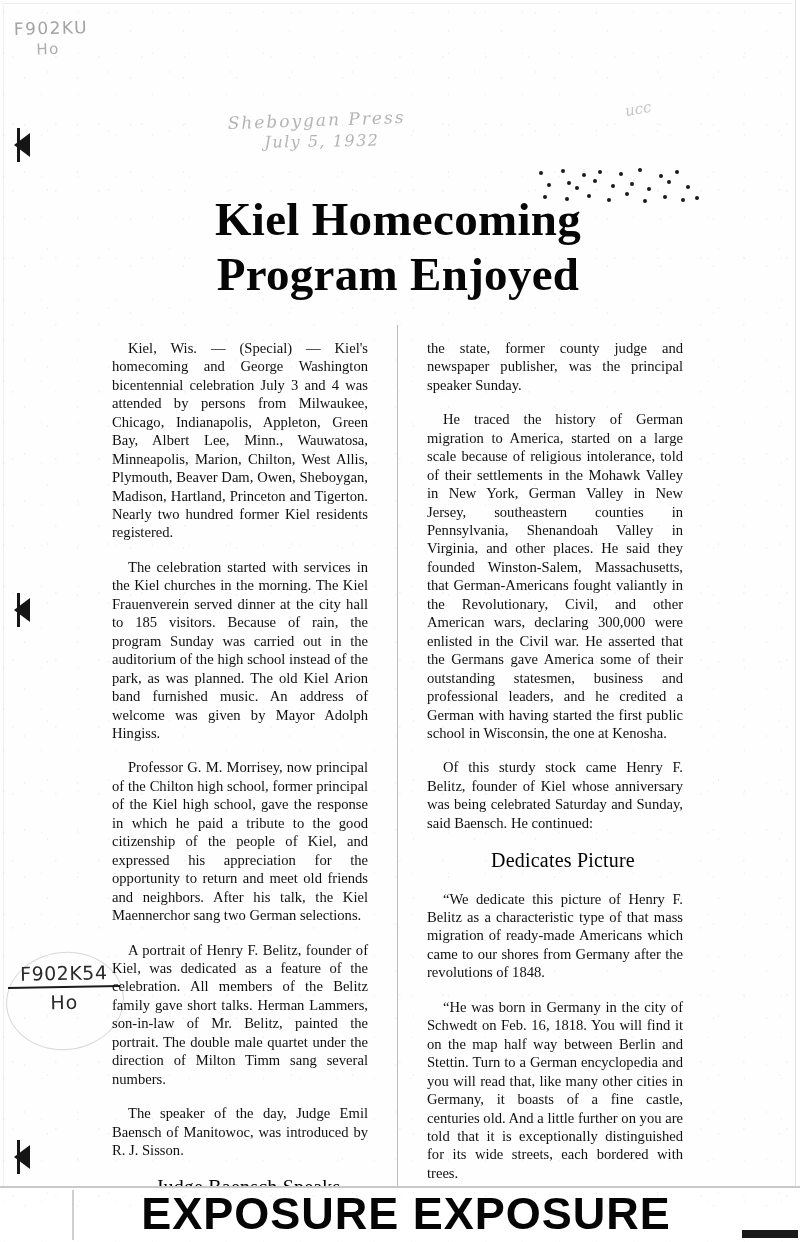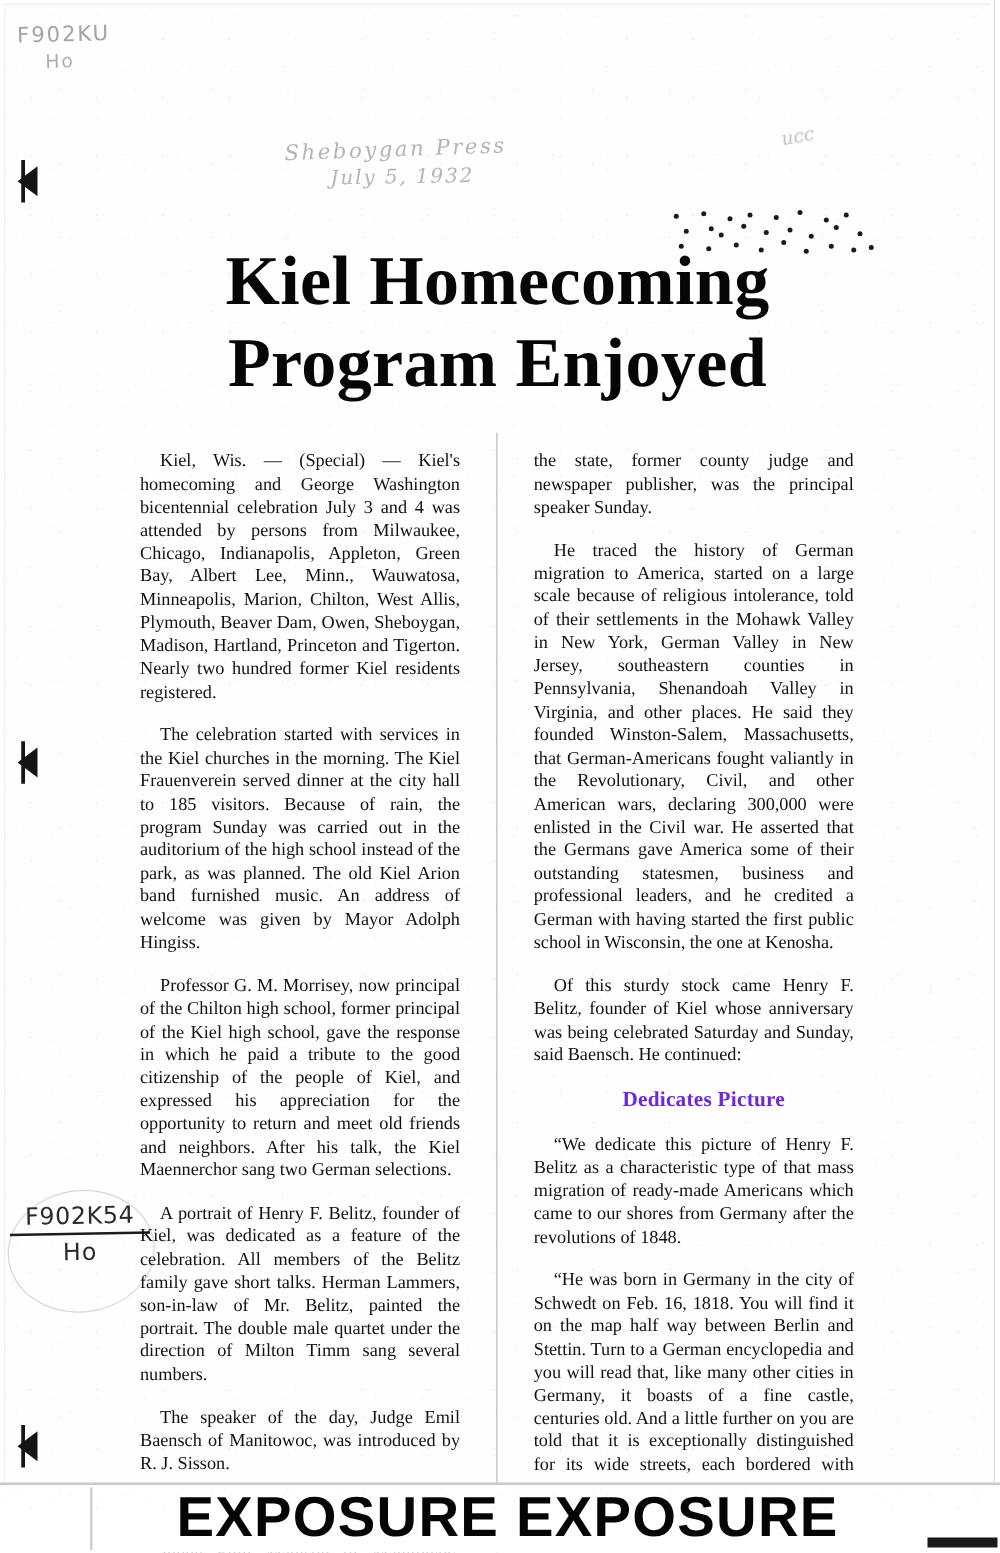--- a/index.html
+++ b/index.html
@@ -164,21 +164,21 @@
   .clipping {
     position: absolute;
     left: 96px; top: 192px;
     width: 604px;
   }
 
   .headline {
     text-align: center;
     font-family: "Liberation Serif", serif;
     font-weight: bold;
-    font-size: 56px;
+    font-size: 47px;
     line-height: 1.18;
     color: #060606;
     letter-spacing: 0.3px;
     margin: 0 0 20px 0;
     padding: 0 6px;
   }
   .headline .hl-line { display: block; }
 
   .columns {
     display: flex;
@@ -208,26 +208,26 @@
   .col-right { padding-left: 13px; }
 
   .col p {
     margin: 16px;
     text-indent: 16px;
   }
   .col p.lead { text-indent: 16px; }
 
   .subhead {
     text-align: center;
-    font-weight: bold;
-    font-size: 17px;
+    font-weight: normal;
+    font-size: 20px;
     margin: 5px 0 3px 0;
     text-indent: 0;
     letter-spacing: 0.2px;
-    color: #6d28d9;
+    color: #000000;
   }
 
   
   .dup-band {
     position: absolute;
     left: 0; top: 1186px;
     width: 800px; height: 56px;
     background: #ffffff;
     border-top: 2px solid #c9c9c9;
   }

